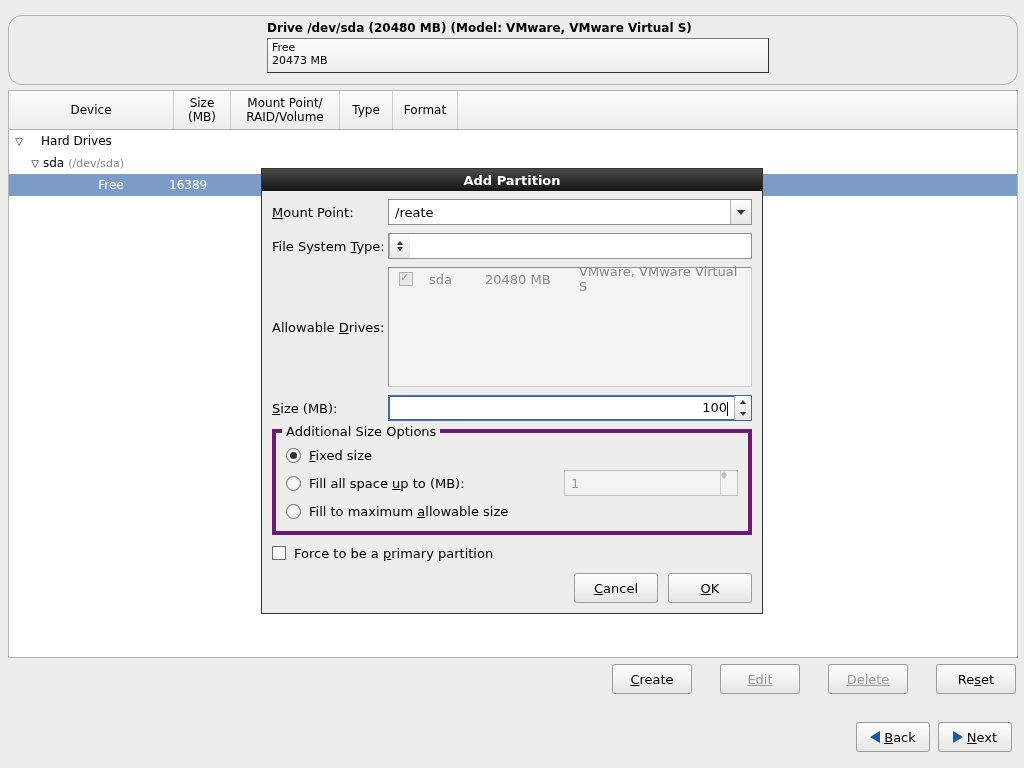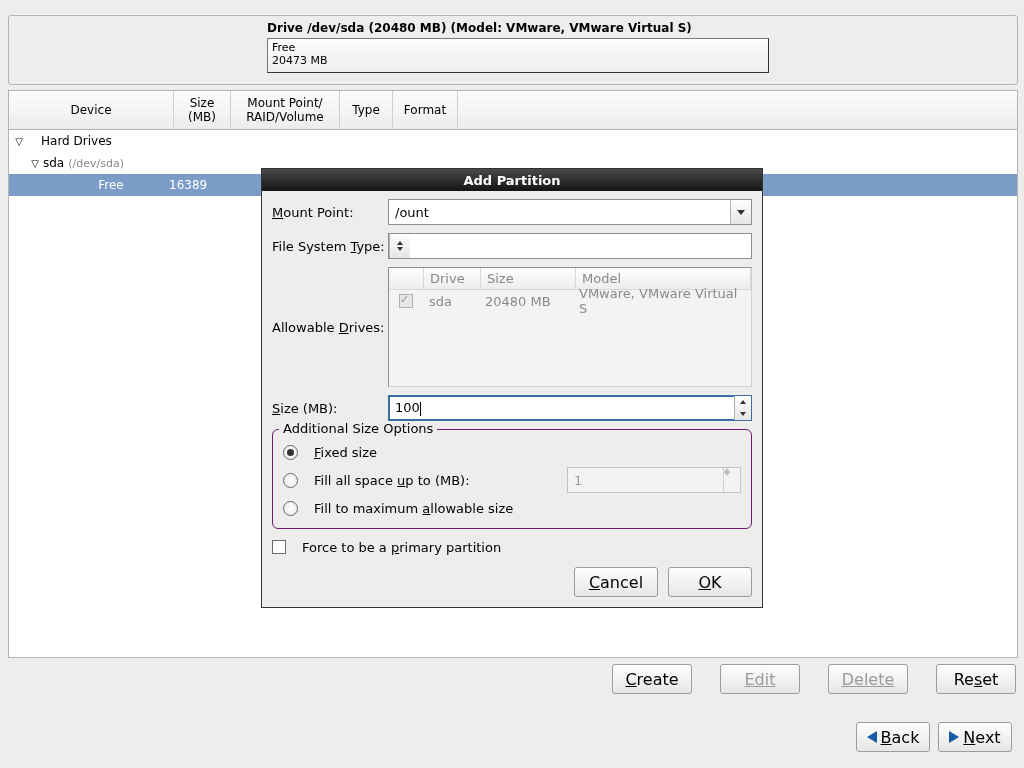--- a/index.html
+++ b/index.html
@@ -13,21 +13,21 @@
     color: #000;
     overflow: hidden;
   }
   .header-area {
     position: absolute;
     left: 8px; top: 15px;
     width: 1008px;
     height: 68px;
     background: #ededeb;
     border: 1px solid #b3b3b3;
-    border-radius: 3px;
+    border-radius: 14px;
   }
   .header-title {
     position: absolute;
     left: 258px; top: 5px;
     font-weight: bold;
     font-size: 12px;
   }
   .drive-box {
     position: absolute;
     left: 258px; top: 22px;
@@ -101,21 +101,21 @@
     min-width: 78px;
     height: 28px;
     border: 1px solid #9c9c9a;
     border-radius: 3px;
     background: linear-gradient(#fefefe,#e6e6e4);
     display: inline-flex;
     align-items: center;
     justify-content: center;
     gap: 4px;
     cursor: pointer;
-    font-size: 16px;
+    font-size: 13px;
   }
   .btn.disabled {
     color: #9b9b99;
     cursor: default;
     text-decoration: underline;
   }
   .btn .arrow-l, .btn .arrow-r {
     display: inline-block;
     width: 0; height: 0;
     border-top: 6px solid transparent;
@@ -244,37 +244,37 @@
     position: relative;
   }
   .ck-disabled::after {
     content: "✓";
     position: absolute;
     left: 0; top: -2px;
     font-size: 11px;
     color: #9a9a98;
   }
   .fieldset {
-    border: 1px solid #701a75;
-    border-radius: 6px;
+    border: 4px solid #701a75;
+    border-radius: 0;
     padding: 8px 10px 6px 10px;
     margin: 4px 0 6px 0;
     position: relative;
   }
   .fieldset .legend {
     position: absolute;
     top: -9px; left: 6px;
     background: #ededeb;
     padding: 0 4px;
   }
   .opt-row {
     display: flex;
     align-items: center;
     height: 28px;
-    gap: 16px;
+    gap: 8px;
   }
   .radio {
     width: 13px; height: 13px;
     border: 1px solid #6b6b6b;
     border-radius: 50%;
     background: radial-gradient(#fff,#e6e6e4);
     position: relative;
   }
   .radio.checked::after {
     content: "";
@@ -306,20 +306,21 @@
   }
   .dlg-btns {
     display: flex;
     justify-content: flex-end;
     gap: 10px;
     margin-top: 8px;
   }
   .focus-ring {
     box-shadow: 0 0 0 1px #3b6ea5 inset;
     border-color: #3b6ea5;
+    text-align: right;
   }
   .caret {
     display: inline-block;
     width: 1px; height: 14px;
     background: #000;
     vertical-align: middle;
   }
 </style>
 </head>
 <body>
@@ -384,48 +385,40 @@
     <span><span class="u">N</span>ext</span>
   </div>
 </div>
 
 <div class="dialog">
   <div class="dlg-title">Add Partition</div>
   <div class="dlg-body">
     <div class="form-row">
       <div class="form-label"><span class="u">M</span>ount Point:</div>
       <div class="combo">
-        <div class="val">/ount</div>
+        <div class="val">/reate</div>
         <div class="dd-btn">
             <div class="tri-down"></div>
           </div>
       </div>
     </div>
     <div class="form-row">
       <div class="form-label">File System <span class="u">T</span>ype:</div>
       <div class="combo">
         <div class="dd-btn">
           <div style="display:flex;flex-direction:column;gap:2px">
             <div class="tri-up"></div>
             <div class="tri-dn"></div>
           </div>
         </div>
       </div>
     </div>
     <div class="form-row" style="align-items:center">
       <div class="form-label">Allowable <span class="u">D</span>rives:</div>
       <div class="drives-box">
-        <div class="drives-head">
-          <div style="width:22px;justify-content:center">
-              <div class="ck-disabled" style="visibility:hidden"></div>
-            </div>
-          <div style="width:44px">Drive</div>
-          <div style="width:82px">Size</div>
-          <div style="flex:1">Model</div>
-        </div>
         <div class="drives-row">
           <div style="width:22px;display:flex;justify-content:center">
               <div class="ck-disabled"></div>
             </div>
           <div style="width:44px">sda</div>
           <div style="width:82px">20480 MB</div>
           <div style="flex:1">VMware, VMware Virtual S</div>
         </div>
       </div>
     </div>

